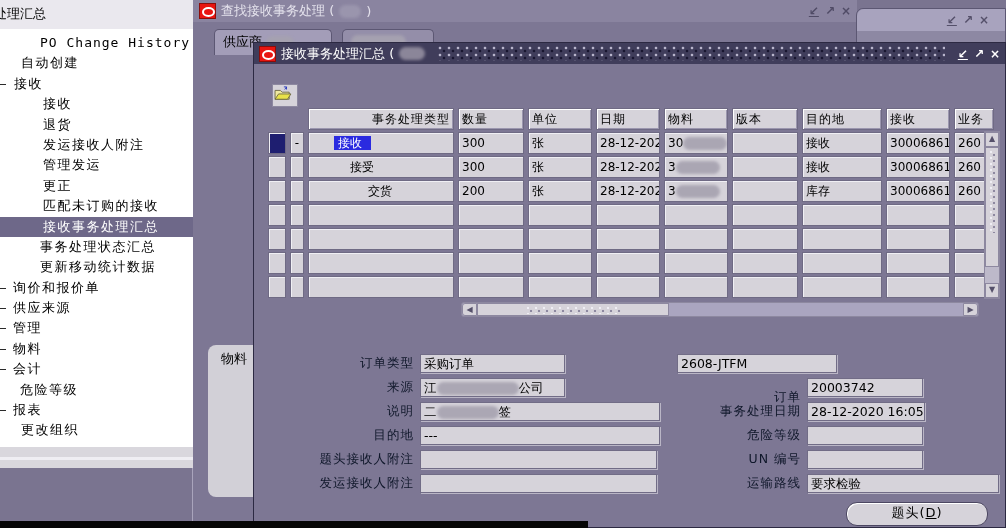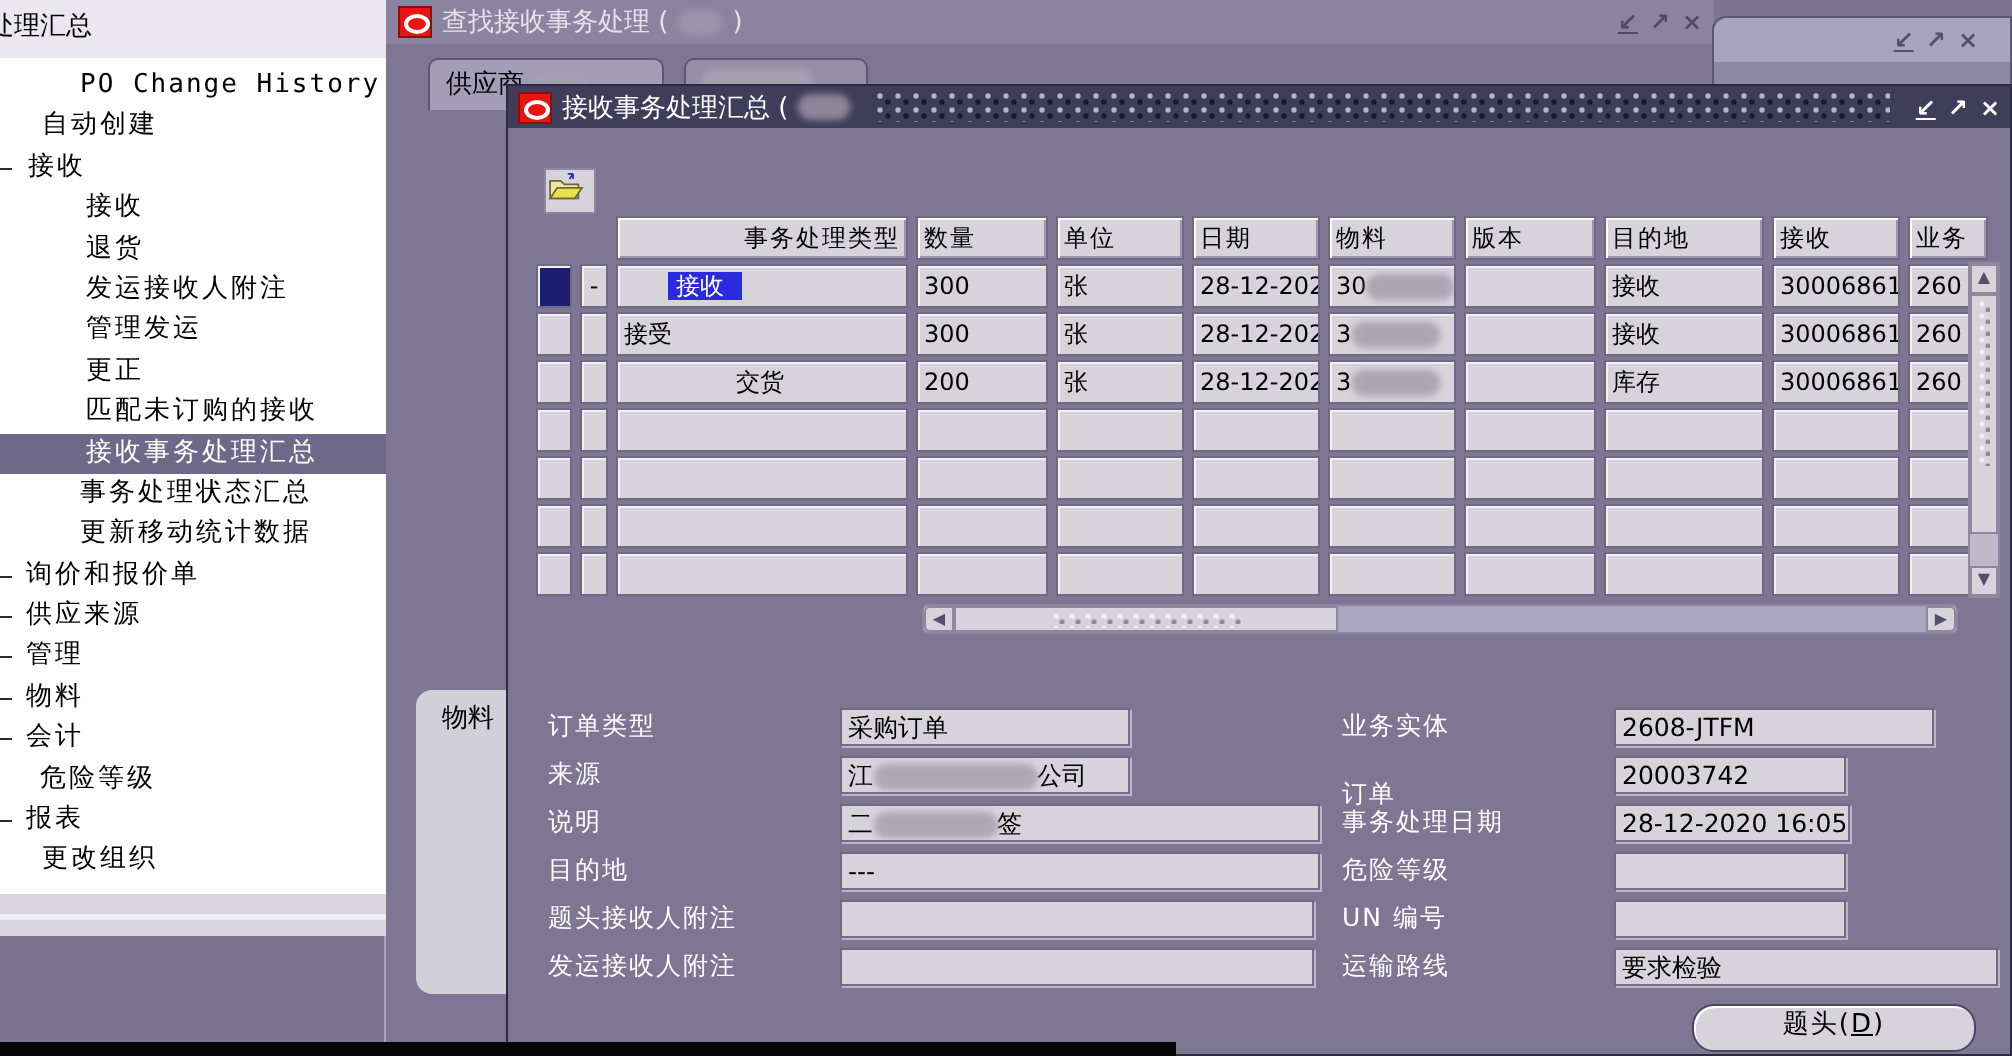--- a/index.html
+++ b/index.html
@@ -87,21 +87,21 @@
        border:1px solid #8d88a0;box-sizing:border-box;border-radius:3px;z-index:5;}
   #hsb .lf{left:0;top:0;width:15px;height:13px;border-radius:3px 0 0 3px;}
   #hsb .rt{right:0;top:0;width:15px;height:13px;border-radius:0 3px 3px 0;}
   #hsb .thumb{position:absolute;left:15px;top:0;width:192px;height:13px;background:#d6d3da;
        border:1px solid #8d88a0;box-sizing:border-box;cursor:grab;}
   .sbhatch{background-image:radial-gradient(circle at 2px 2px,#efeef4 1px,transparent 1.6px),
            radial-gradient(circle at 5px 5px,#8d88a0 1px,transparent 1.6px);background-size:8px 6px;
            position:absolute;left:25%;top:2px;width:50%;height:70%;}
   
   .frow{position:absolute;display:flex;align-items:center;height:19px;}
-  .flabel{color:#ffffff;text-align:left;letter-spacing:1px;font-size:12.5px;white-space:nowrap;}
+  .flabel{color:#0f172a;text-align:right;letter-spacing:1px;font-size:12.5px;white-space:nowrap;}
   .ffield{height:19px;box-sizing:border-box;background:#d6d3da;border:1px solid #716c86;
           box-shadow:1px 1px 0 #bab6c6;margin-left:6px;line-height:17px;padding:0 3px;font-size:12.5px;
           overflow:hidden;white-space:nowrap;}
   .ffield .blob{background:#aba7b4;}
   #hdr-btn{position:absolute;left:592px;top:459px;width:140px;height:22px;background:#d6d3da;
            border:1px solid #4c4762;border-radius:11px;box-shadow:inset 1px 1px 0 #fff;
            text-align:center;line-height:20px;cursor:pointer;letter-spacing:1px;}
   #hdr-btn .key{text-decoration:underline;}
   
   #bottom-strip{position:absolute;left:0;top:521px;width:588px;height:7px;background:#060606;z-index:6;}
@@ -223,21 +223,21 @@
             <div class="tc" style="width: 64px;">28-12-202</div>
             <div class="tc" style="width: 64px;"><span>30</span><span class="blob iblob"></span></div>
             <div class="tc" style="width: 66px;"></div>
             <div class="tc" style="width: 80px;">接收</div>
             <div class="tc" style="width: 64px;">30006861</div>
             <div class="tc" style="width: 40px;">260</div>
           </div>
           <div class="trow">
             <div class="tc selcell"></div>
             <div class="tc expcell"></div>
-            <div class="tc" style="width: 146px;"><span style=" font-family: Liberation Mono, monospace;">接受</span></div>
+            <div class="tc" style="width: 146px;"><span style="margin-left: 38px; font-family: Liberation Mono, monospace;">接受</span></div>
             <div class="tc" style="width: 66px;">300</div>
             <div class="tc" style="width: 64px;">张</div>
             <div class="tc" style="width: 64px;">28-12-202</div>
             <div class="tc" style="width: 64px;"><span>3</span><span class="blob iblob"></span></div>
             <div class="tc" style="width: 66px;"></div>
             <div class="tc" style="width: 80px;">接收</div>
             <div class="tc" style="width: 64px;">30006861</div>
             <div class="tc" style="width: 40px;">260</div>
           </div>
           <div class="trow">
@@ -344,21 +344,20 @@
           <div class="flabel" style="width: 140px;">题头接收人附注</div>
           <div class="ffield" style="width: 237px;"></div>
         </div>
         <div class="frow" style="left: 20px; top: 431px;">
           <div class="flabel" style="width: 140px;">发运接收人附注</div>
           <div class="ffield" style="width: 237px;"></div>
         </div>
       </div>
     <div id="form-right">
         <div class="frow" style="left: 417px; top: 311px;">
-          <div class="flabel" style="width: 130px;">业务实体</div>
           <div class="ffield" style="width: 160px;">2608-JTFM</div>
         </div>
         <div class="frow" style="left: 417px; top: 335px;">
           <div class="flabel" style="width: 130px; margin-top: 19px;">订单</div>
           <div class="ffield" style="width: 116px;">20003742</div>
         </div>
         <div class="frow" style="left: 417px; top: 359px;">
           <div class="flabel" style="width: 130px;">事务处理日期</div>
           <div class="ffield" style="width: 118px;">28-12-2020 16:05</div>
         </div>

